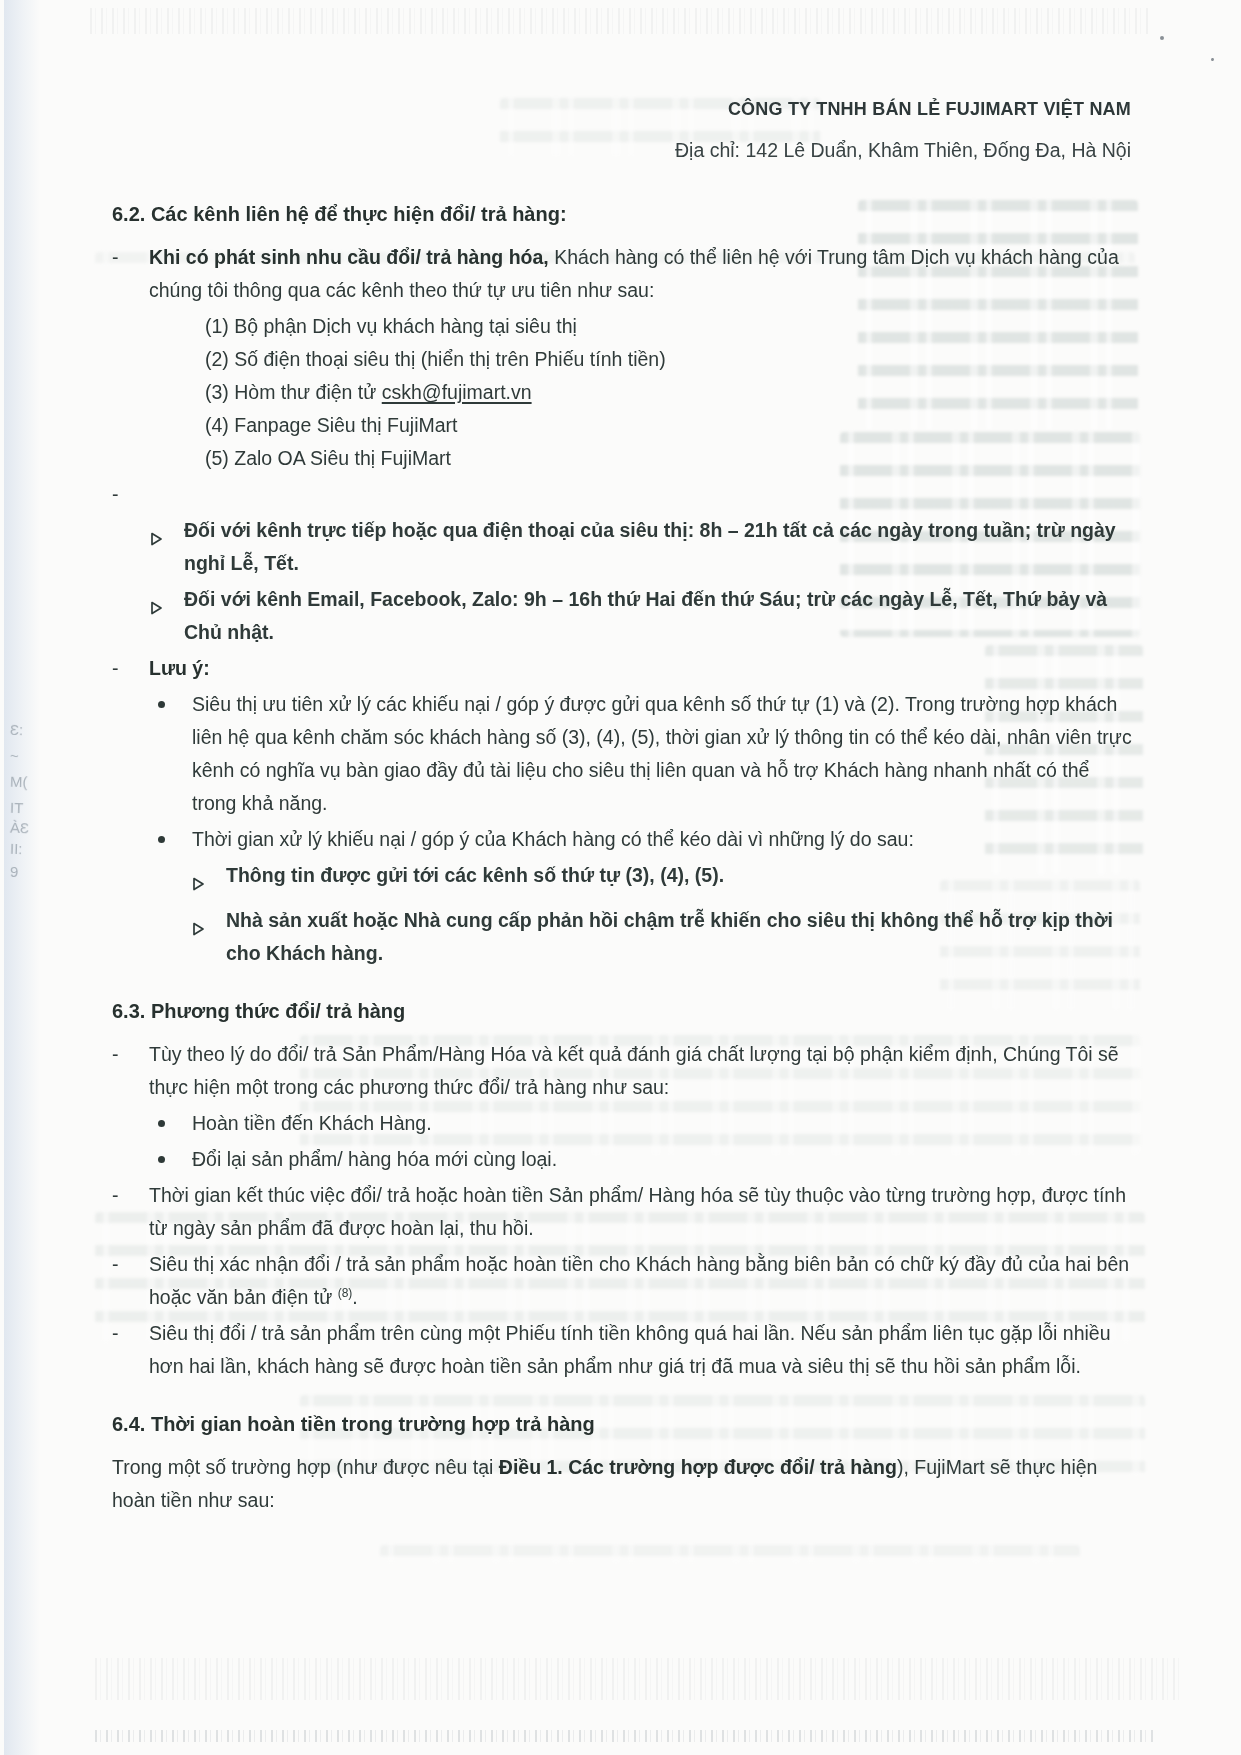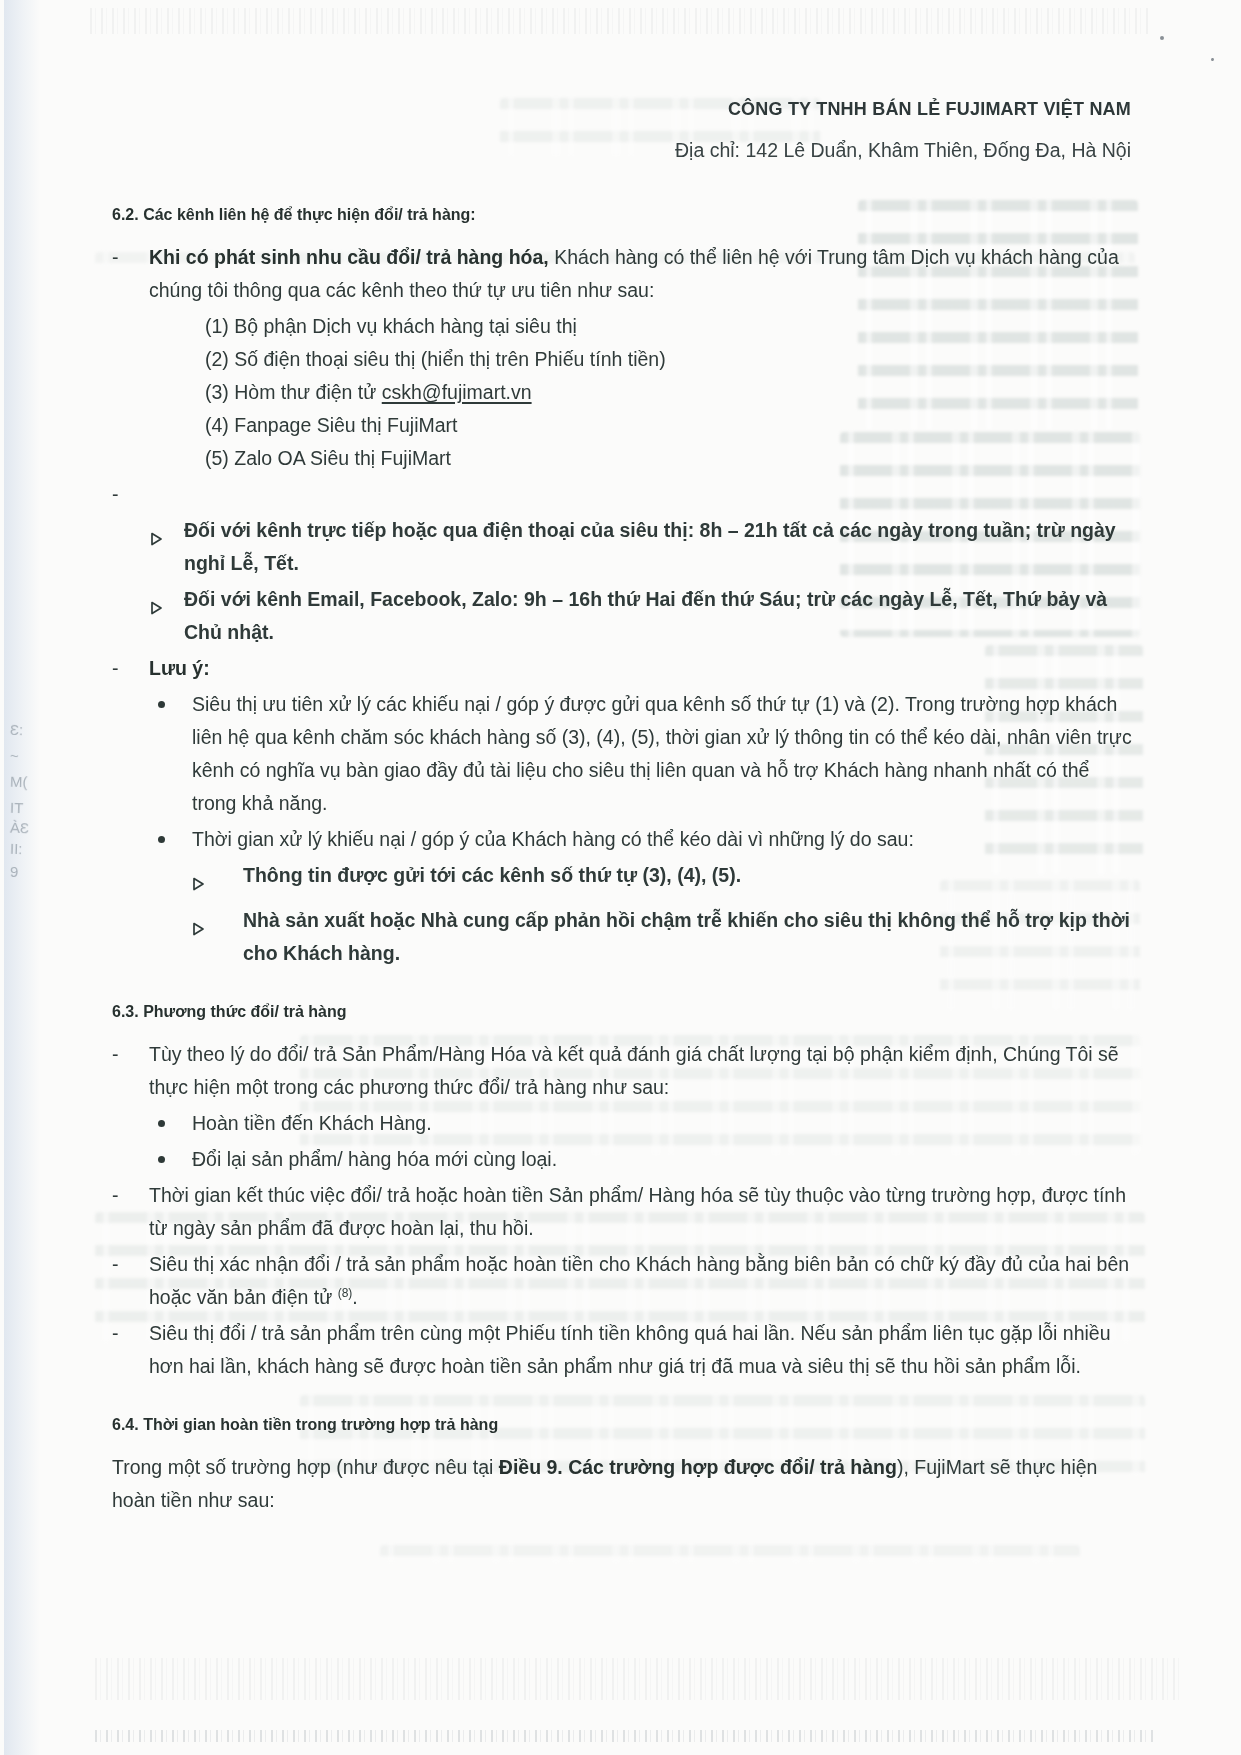--- a/index.html
+++ b/index.html
@@ -29,34 +29,34 @@
   }
   .company{position:absolute;right:110px;top:99px;text-align:right;}
   .company-name{font-size:18px;font-weight:bold;color:#2e3839;letter-spacing:.2px;}
   .company-address{font-size:19.5px;color:#394344;margin-top:19px;}
 
   
   main{
     position:absolute;left:112px;top:198px;width:1026px;
     font-size:19.5px;line-height:33px;
   }
-  .sec-heading{font-size:16px;font-weight:bold;color:#27312f;margin:0 0 10px 0;}
+  .sec-heading{font-size:20px;font-weight:bold;color:#27312f;margin:0 0 10px 0;}
   .sec-heading.later{margin-top:25px;}
   p{margin:0;}
   strong{color:#27312f;}
   .blk{margin:0 0 3px 0;}
   .dash{display:flex;}
   .dash>.mk{width:37px;flex:none;}
   .channels>div{padding-left:93px;}
   .arrow{display:flex;margin-left:38px;font-weight:bold;}
   .arrow>.ic{flex:none;width:34px;padding-top:9px;}
   .bullet{display:flex;margin-left:46px;}
   .bullet>.dot{flex:none;width:34px;padding-top:13px;}
   .bullet .dotg{display:block;width:7px;height:7px;border-radius:50%;background:#2e3937;}
-  .nested{margin-left:80px;gap:17px;}
+  .nested{margin-left:80px;}
   .email{text-decoration:underline;text-underline-offset:3px;text-decoration-thickness:1.5px;}
   sup{font-size:12px;line-height:0;}
 
   
   .ghost{
     position:absolute;pointer-events:none;border-radius:4px;
     background-image:
       repeating-linear-gradient(90deg,transparent 0 8px,rgba(255,255,255,.55) 8px 14px,transparent 14px 52px,rgba(255,255,255,.5) 52px 60px),
       repeating-linear-gradient(180deg,rgba(120,142,136,.20) 0 11px,transparent 11px 33px);
     filter:blur(1.4px);
@@ -238,16 +238,16 @@
       <p><span>Siêu thị xác nhận đổi / trả sản phẩm hoặc hoàn tiền cho Khách hàng bằng biên bản có chữ ký đầy đủ của hai bên hoặc văn bản điện tử </span><sup>(8)</sup><span>.</span></p>
     </div>
 
     <div class="dash blk">
       <span class="mk">-</span>
       <p>Siêu thị đổi / trả sản phẩm trên cùng một Phiếu tính tiền không quá hai lần. Nếu sản phẩm liên tục gặp lỗi nhiều hơn hai lần, khách hàng sẽ được hoàn tiền sản phẩm như giá trị đã mua và siêu thị sẽ thu hồi sản phẩm lỗi.</p>
     </div>
 
     <div class="sec-heading later">6.4. Thời gian hoàn tiền trong trường hợp trả hàng</div>
 
-    <p class="blk"><span>Trong một số trường hợp (như được nêu tại </span><strong>Điều 9. Các trường hợp được đổi/ trả hàng</strong><span>), FujiMart sẽ thực hiện hoàn tiền như sau:</span></p>
+    <p class="blk"><span>Trong một số trường hợp (như được nêu tại </span><strong>Điều 1. Các trường hợp được đổi/ trả hàng</strong><span>), FujiMart sẽ thực hiện hoàn tiền như sau:</span></p>
 
   </main>
 </div>
 
 </body></html>

